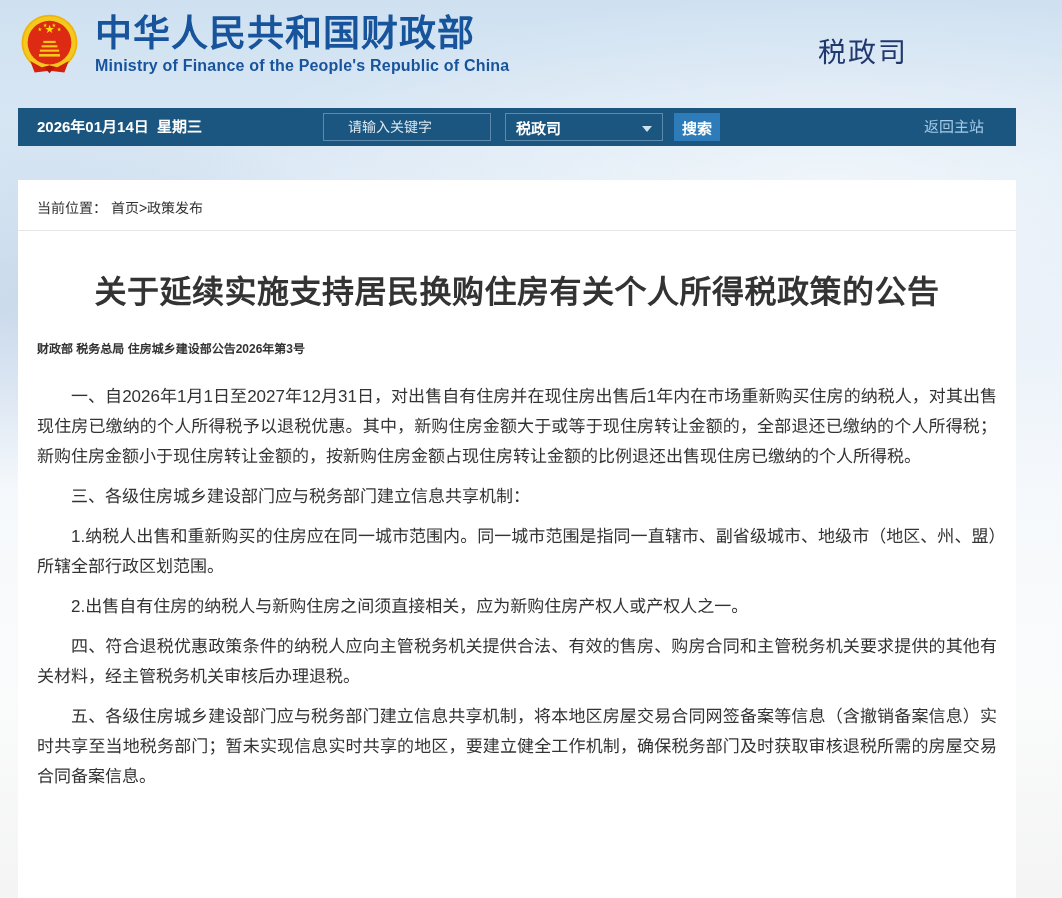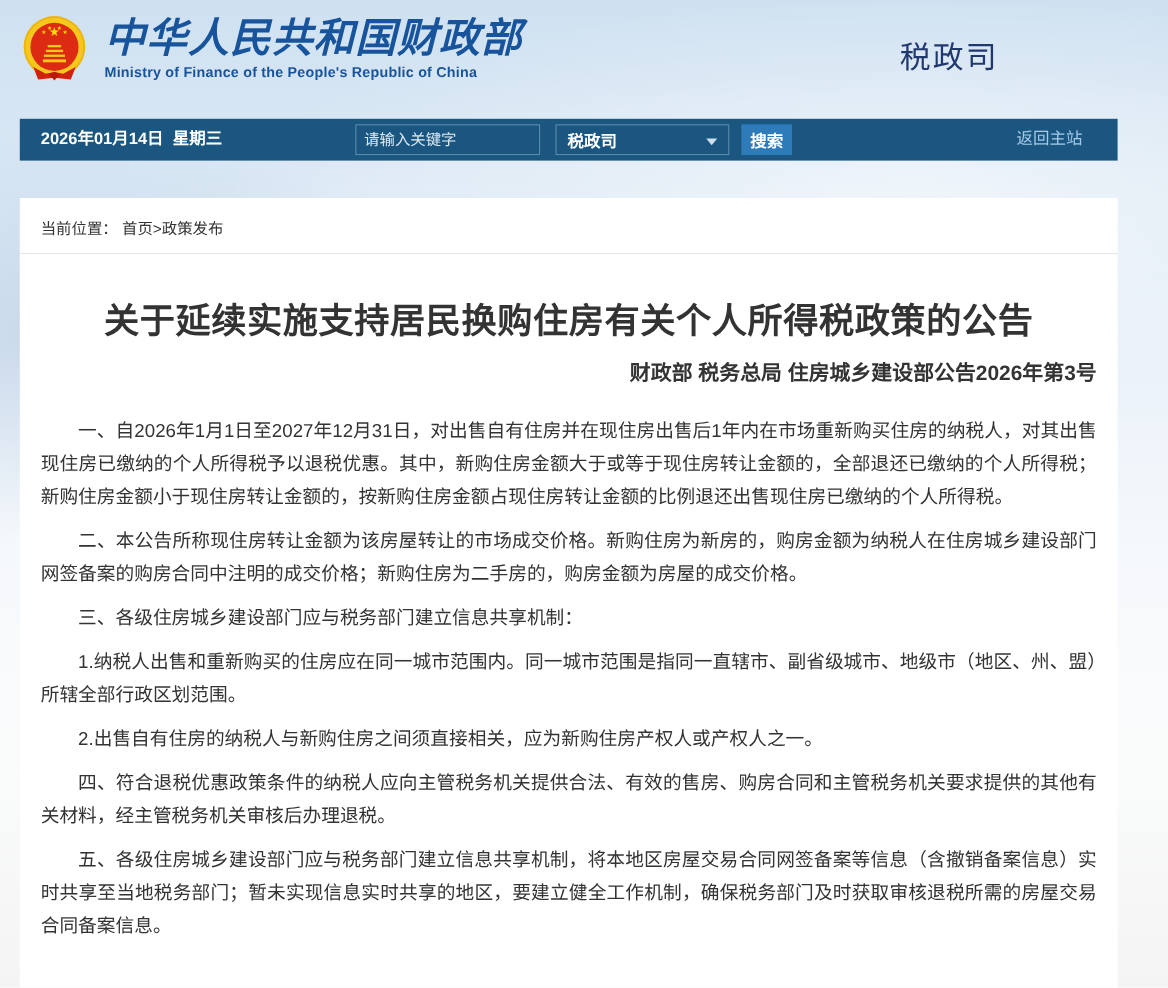--- a/index.html
+++ b/index.html
@@ -12,75 +12,75 @@
       radial-gradient(620px 300px at 4% 34%, rgba(150,178,214,.38), rgba(150,178,214,0) 62%),
       radial-gradient(900px 260px at 78% 20%, rgba(255,255,255,.55), rgba(255,255,255,0) 70%),
       linear-gradient(180deg,#cfe1f1 0%, #d9e7f4 16%, #e8f0f8 34%, #f6f9fc 56%, #fafbfb 78%, #f4f4f4 100%);
   }
 
   
   .site-header { position:absolute; left:0; top:0; width:100%; height:106px; }
   .brand { position:absolute; left:18px; top:12px; display:flex; align-items:center; cursor:pointer; }
   .emblem { width:63px; height:63px; flex:0 0 auto; }
   .brand-text { margin-left:14px; }
-  .brand-cn { font-size:37px; font-weight:bold; color:#17549c; letter-spacing:1px; line-height:42px;font-style:italic; }
-  .brand-en { font-size:13px; font-weight:bold; color:#17549c; margin-top:2px; letter-spacing:.2px; }
+  .brand-cn { font-size:37px; font-weight:bold; color:#17549c; letter-spacing:1px; line-height:42px; }
+  .brand-en { font-size:16px; font-weight:bold; color:#17549c; margin-top:2px; letter-spacing:.2px; }
   .dept-name { position:absolute; left:818px; top:30px; font-size:28px; color:#21386f; letter-spacing:2px; }
 
   
   .nav-bar {
     position:absolute; left:18px; top:108px; width:998px; height:38px;
     background:#1a567f;
   }
   .nav-date {
     position:absolute; left:19px; top:0; height:56px; line-height:38px;
     color:#ffffff; font-size:15px; font-weight:bold; white-space:pre;
   }
   .nav-search-input {
     position:absolute; left:305px; top:5px; width:168px; height:28px;
     background:transparent; border:1px solid #5d89ad; color:#e8f1f8;
-    font-size:14px; padding:0 7px; outline:none;
+    font-size:14px; padding:0 24px; outline:none;
     font-family:"Liberation Sans","DejaVu Sans",sans-serif;
   }
   .nav-search-input::placeholder { color:#dce9f3; opacity:1; }
   .nav-select {
     position:absolute; left:487px; top:5px; width:158px; height:28px;
     border:1px solid #5d89ad; color:#ffffff; font-size:15px; font-weight:bold;
     display:flex; align-items:center; padding:0 10px; cursor:pointer;
   }
   .nav-select .chevron {
     position:absolute; right:10px; top:12px; width:0; height:0;
     border-left:5px solid transparent; border-right:5px solid transparent;
     border-top:6px solid #cfe0ee;
   }
   .nav-search-btn {
     position:absolute; left:656px; top:5px; width:46px; height:28px;
     background:#2d7cb9; border:none; color:#fff; font-size:15px; font-weight:bold;
-    cursor:pointer; font-family:Liberation Sans, sans-serif;
+    cursor:pointer; font-family:Liberation Serif, serif;
   }
   .nav-back { position:absolute; right:32px; top:0; height:38px; line-height:38px;
     color:#a5c9e6; font-size:15px; text-decoration:none; cursor:pointer; }
 
   
   .panel {
     position:absolute; left:18px; top:180px; width:998px; height:730px;
     background:#ffffff;
   }
   .breadcrumb-row {
     padding:17px 19px 13px 19px; border-bottom:1px solid #e7e7e7;
     font-size:14px; color:#333;
   }
   .breadcrumb-path { cursor:pointer; }
   .article { padding:0 19px; }
   .article-title {
     margin-top:35px; text-align:center; font-size:32px; font-weight:bold;
     color:#333; letter-spacing:.5px;
   }
   .article-docnum {
-    margin-top:11px; text-align:right; font-size:19px; font-weight:bold; color:#333;
+    margin-top:27px; text-align:left; font-size:12px; font-weight:bold; color:#333;
   }
   .article-body { margin-top:26px; }
   .article-body p {
     font-size:17px; line-height:30px; color:#333;
     text-indent:2em; margin-bottom:10px; text-align:justify;
   }
 </style>
 </head>
 <body>
 
@@ -129,21 +129,20 @@
       <span>当前位置：</span>
       <span class="breadcrumb-path">首页&gt;政策发布</span>
     </div>
 
     <article class="article">
       <h1 class="article-title">关于延续实施支持居民换购住房有关个人所得税政策的公告</h1>
       <h2 class="article-docnum">财政部 税务总局 住房城乡建设部公告2026年第3号</h2>
 
       <div class="article-body">
         <p>一、自2026年1月1日至2027年12月31日，对出售自有住房并在现住房出售后1年内在市场重新购买住房的纳税人，对其出售现住房已缴纳的个人所得税予以退税优惠。其中，新购住房金额大于或等于现住房转让金额的，全部退还已缴纳的个人所得税；新购住房金额小于现住房转让金额的，按新购住房金额占现住房转让金额的比例退还出售现住房已缴纳的个人所得税。</p>
-        <p>二、本公告所称现住房转让金额为该房屋转让的市场成交价格。新购住房为新房的，购房金额为纳税人在住房城乡建设部门网签备案的购房合同中注明的成交价格；新购住房为二手房的，购房金额为房屋的成交价格。</p>
         <p>三、各级住房城乡建设部门应与税务部门建立信息共享机制：</p>
         <p>1.纳税人出售和重新购买的住房应在同一城市范围内。同一城市范围是指同一直辖市、副省级城市、地级市（地区、州、盟）所辖全部行政区划范围。</p>
         <p>2.出售自有住房的纳税人与新购住房之间须直接相关，应为新购住房产权人或产权人之一。</p>
         <p>四、符合退税优惠政策条件的纳税人应向主管税务机关提供合法、有效的售房、购房合同和主管税务机关要求提供的其他有关材料，经主管税务机关审核后办理退税。</p>
         <p>五、各级住房城乡建设部门应与税务部门建立信息共享机制，将本地区房屋交易合同网签备案等信息（含撤销备案信息）实时共享至当地税务部门；暂未实现信息实时共享的地区，要建立健全工作机制，确保税务部门及时获取审核退税所需的房屋交易合同备案信息。</p>
 
       </div>
     </article>
 
   </main>

